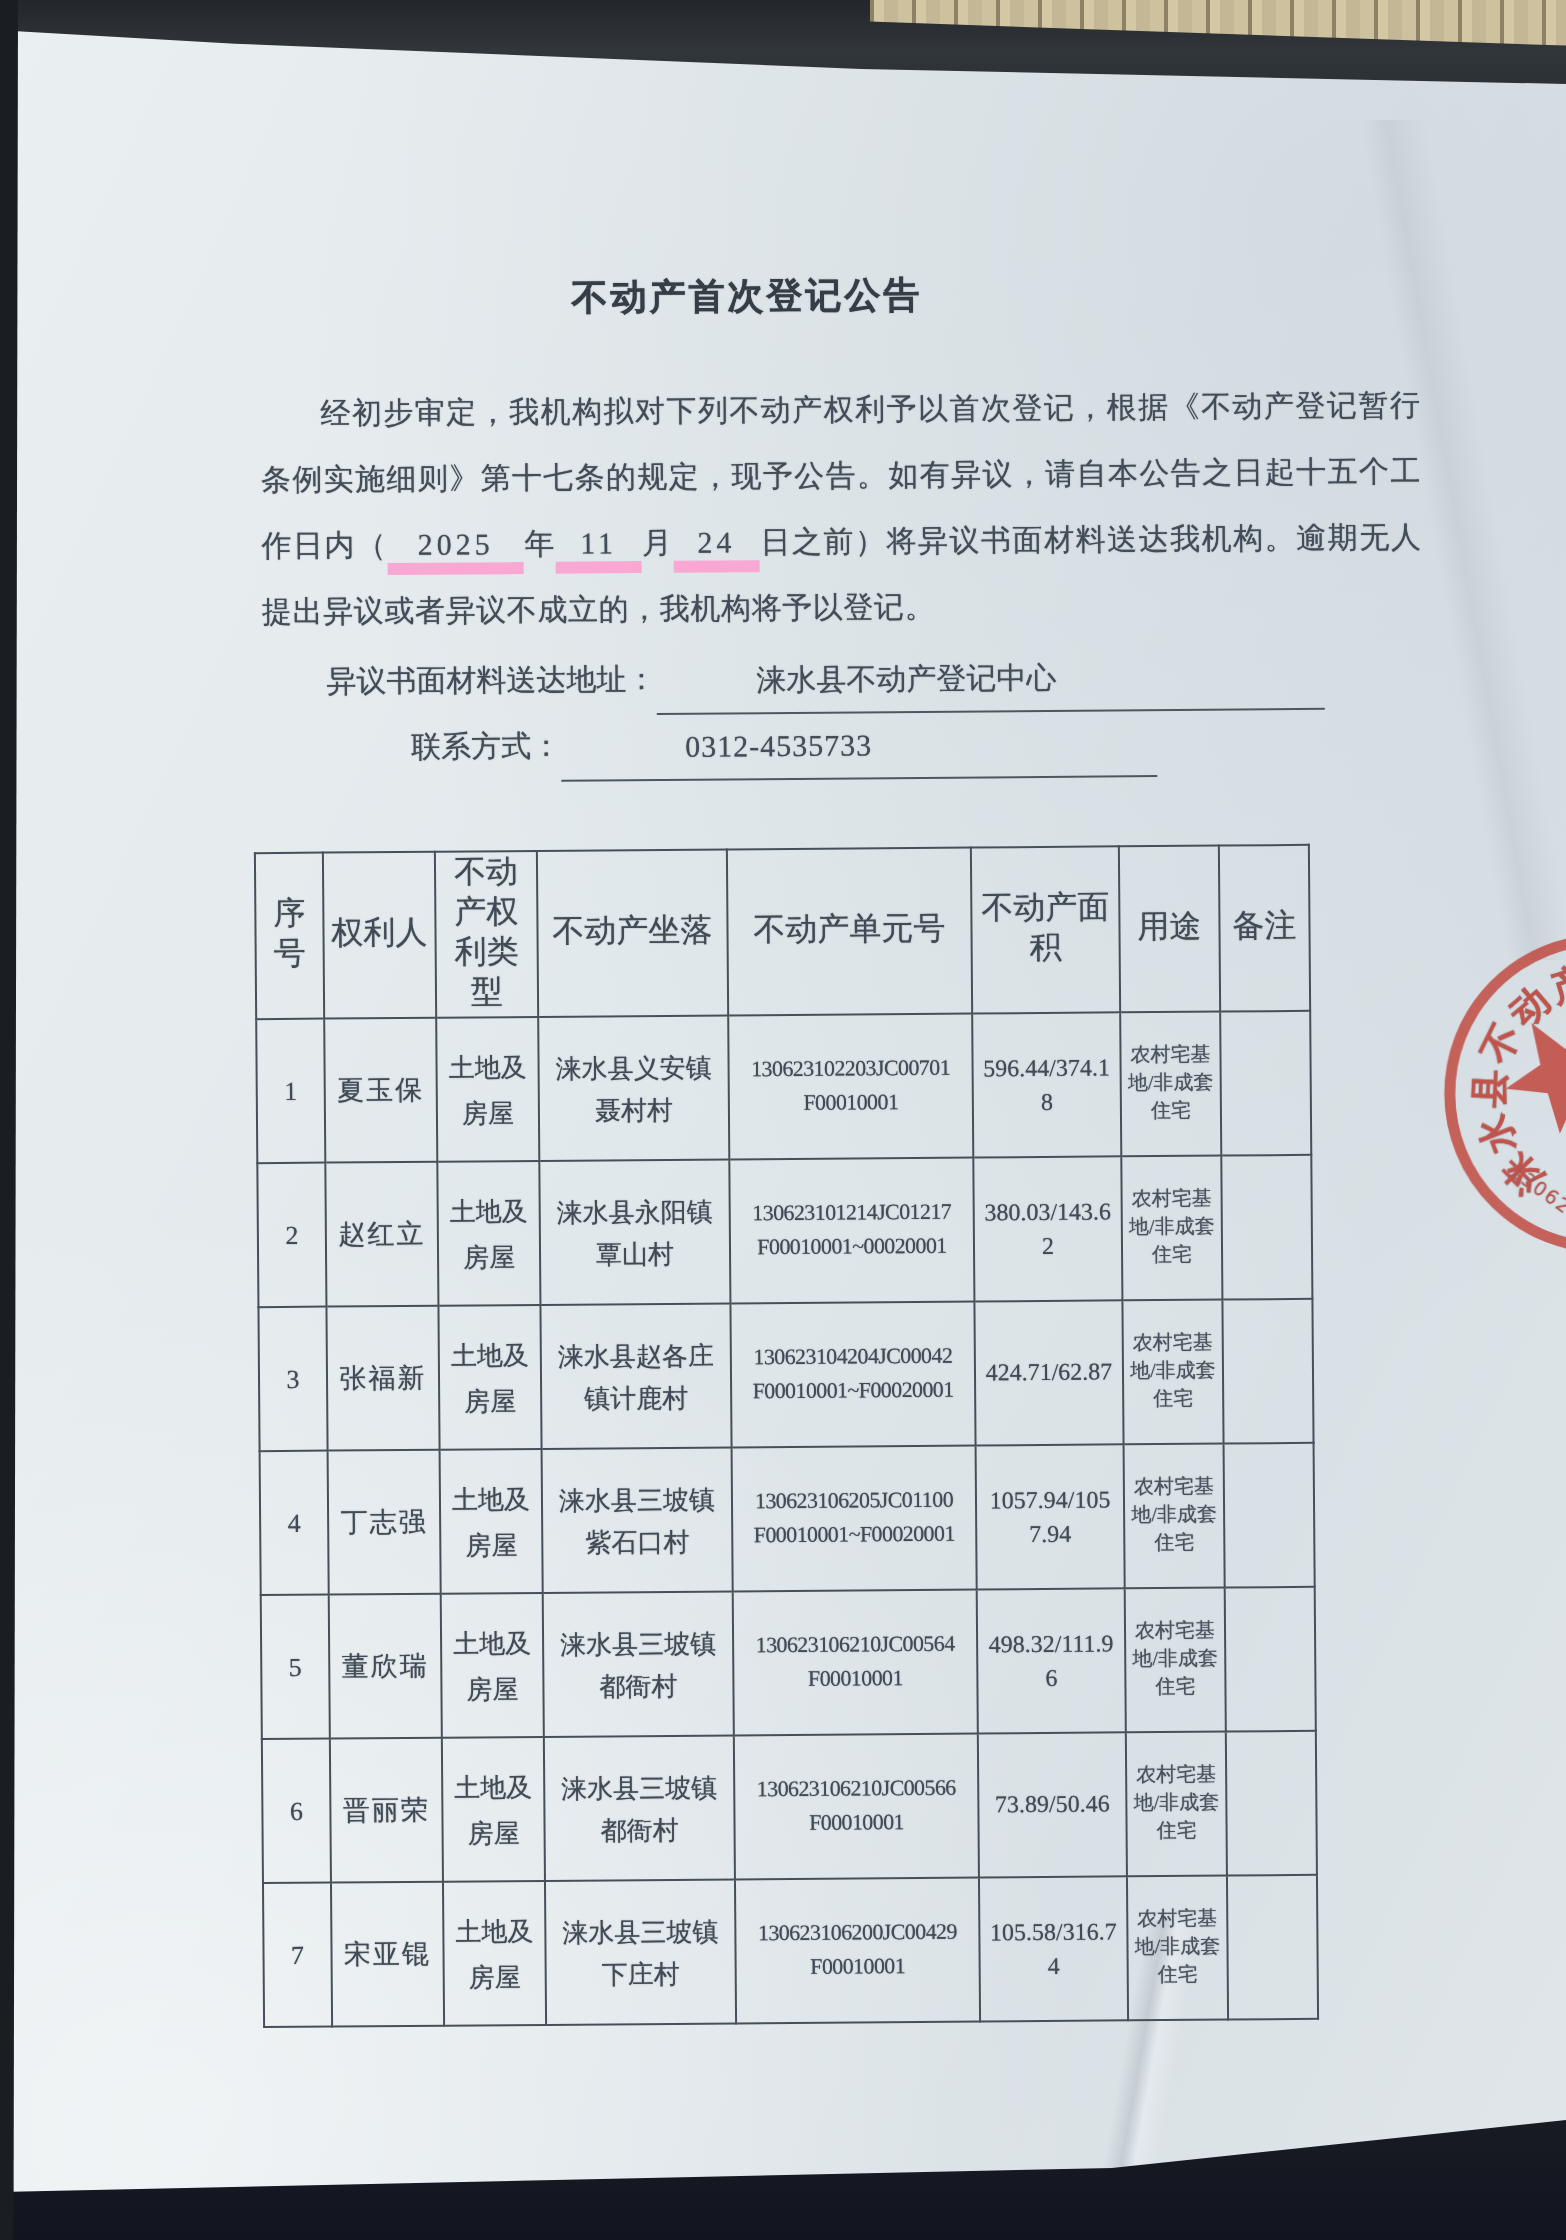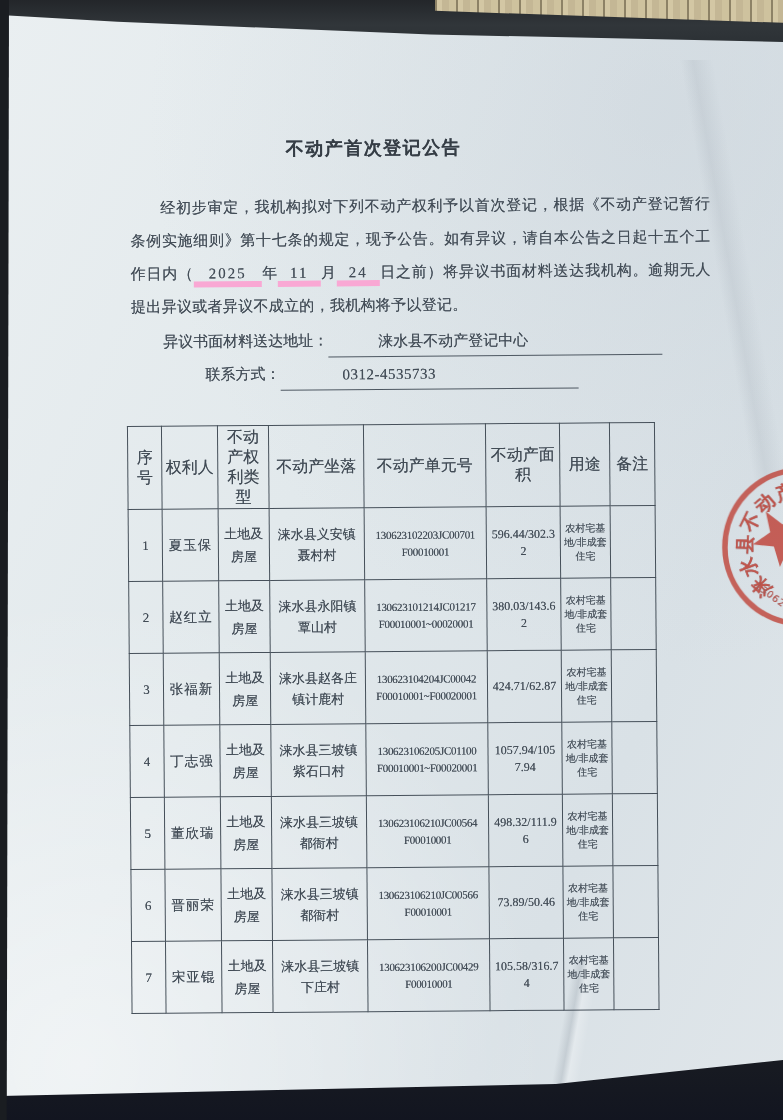--- a/index.html
+++ b/index.html
@@ -150,21 +150,21 @@
       <tbody>
         <tr>
           <td class="c-no">1</td>
           <td class="c-owner">夏玉保</td>
           <td class="c-type">土地及房屋</td>
           <td class="c-loc">涞水县义安镇聂村村</td>
           <td class="c-unit">
               <span>130623102203JC00701</span>
               <span>F00010001</span>
             </td>
-          <td class="c-area">596.44/302.32</td>
+          <td class="c-area">596.44/374.18</td>
           <td class="c-usage">农村宅基地/非成套住宅</td>
           <td class="c-remark"></td>
         </tr>
         <tr>
           <td class="c-no">2</td>
           <td class="c-owner">赵红立</td>
           <td class="c-type">土地及房屋</td>
           <td class="c-loc">涞水县永阳镇覃山村</td>
           <td class="c-unit">
               <span>130623101214JC01217</span>

